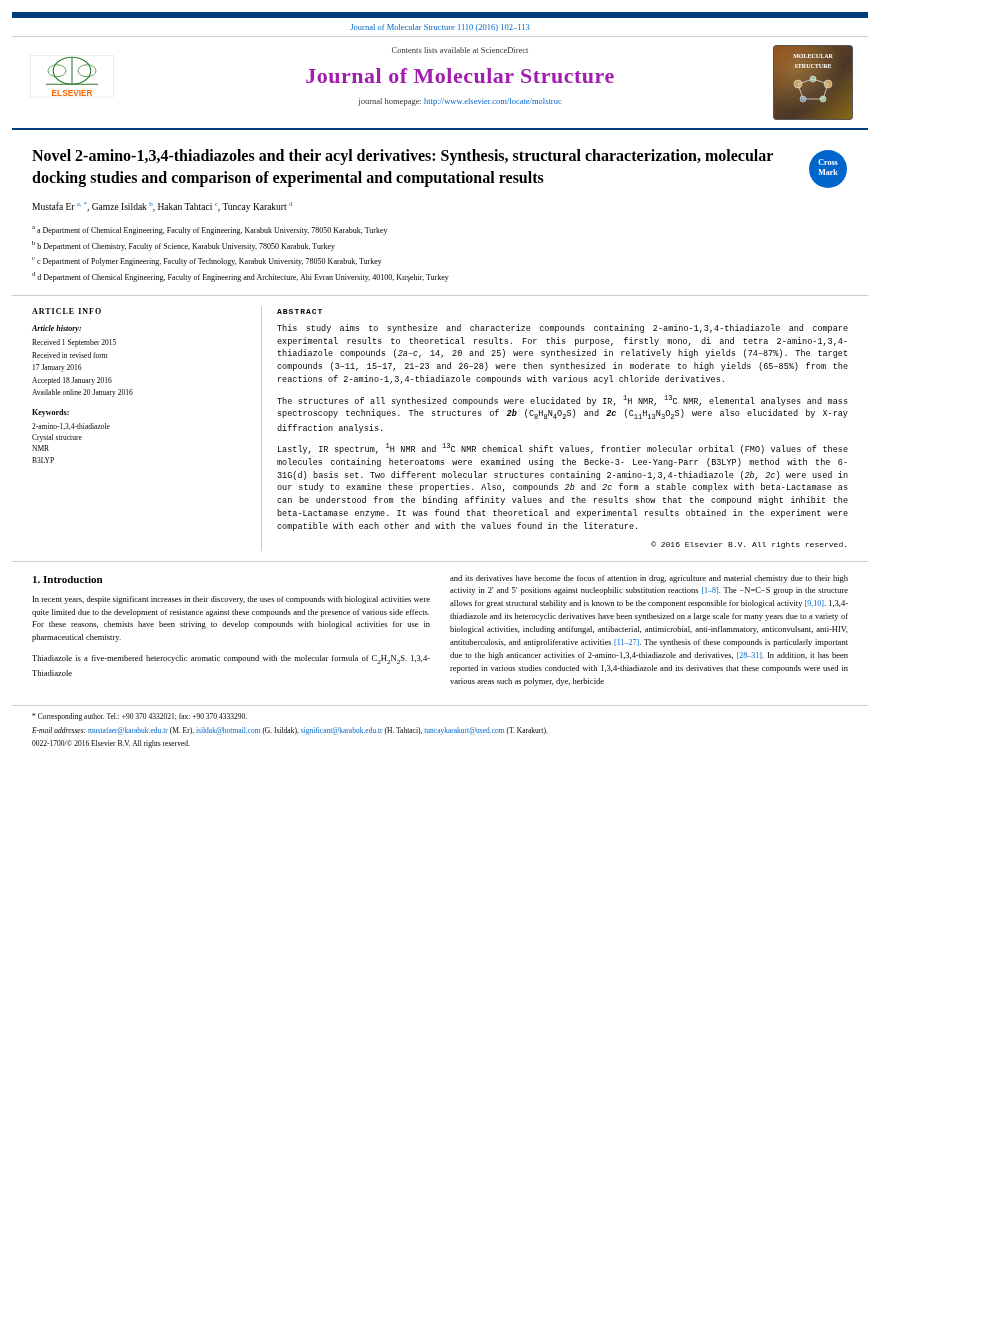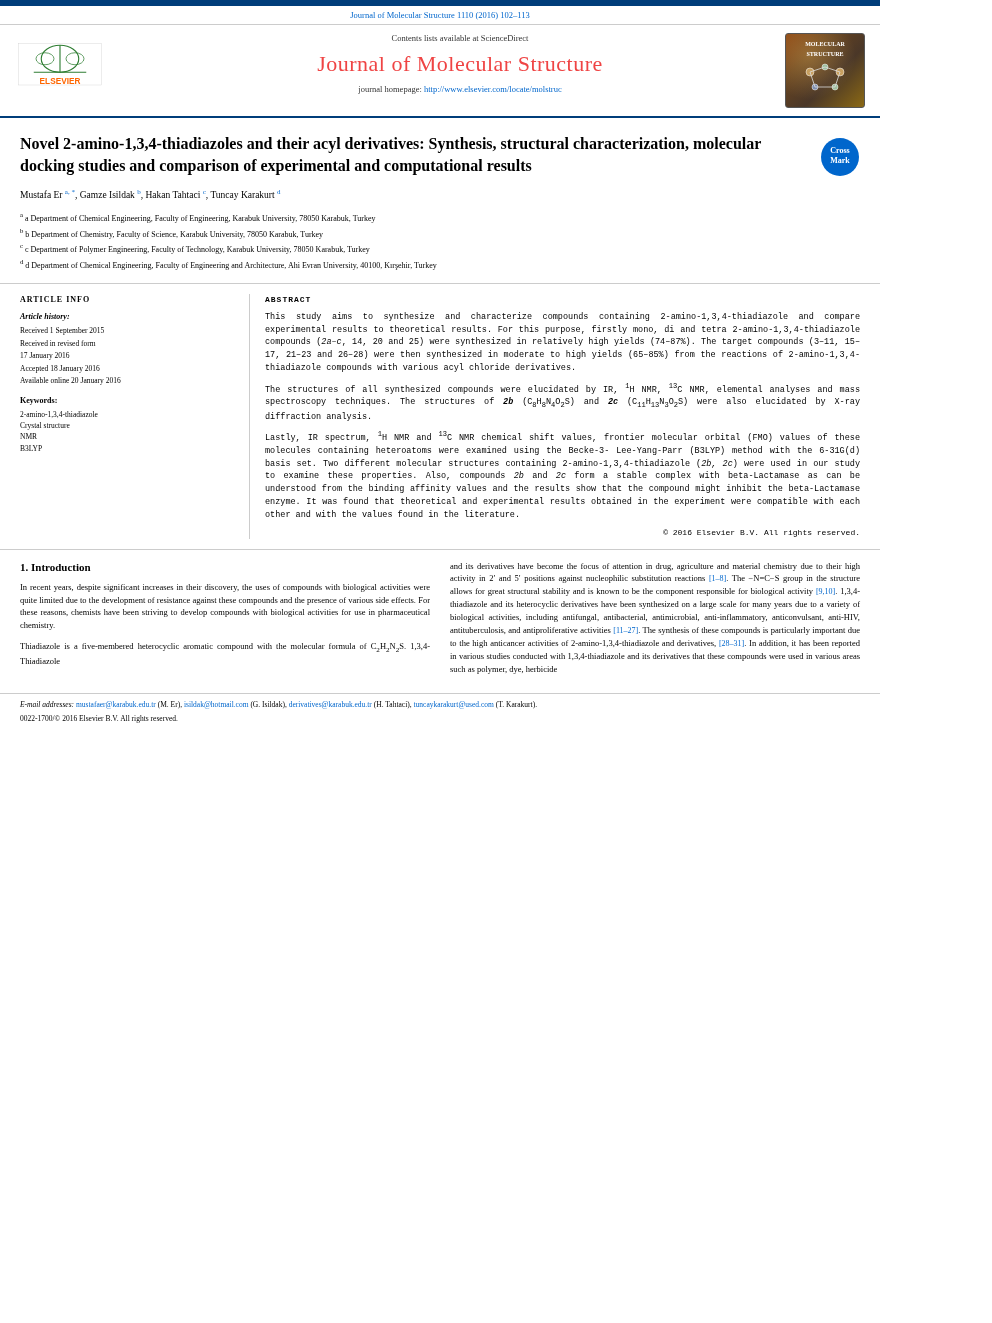--- a/index.html
+++ b/index.html
@@ -7,21 +7,21 @@
       font-family: 'Times New Roman', Times, serif;
       background: #fff;
       color: #000;
       width: 992px;
       min-height: 1323px;
       font-size: 10px;
       line-height: 1.4;
     }
     .page-wrapper {
       width: 880px;
-      padding: 0;
+      padding: 12px;
     }
     
     .top-bar {
       background: #003d7a;
       height: 6px;
       width: 100%;
     }
     
     .journal-meta-bar {
       text-align: center;
@@ -65,22 +65,22 @@
     .sciencedirect-line {
       font-size: 8.5px;
       color: #333;
     }
     .sciencedirect-link {
       color: #0066cc;
       text-decoration: none;
     }
     .journal-title-large {
       font-size: 22px;
-      font-weight: normal;
-      color: #ef4444;
+      font-weight: bold;
+      color: #a21caf;
       letter-spacing: 0.5px;
     }
     .homepage-line {
       font-size: 8.5px;
       color: #333;
     }
     .homepage-link {
       color: #0066cc;
       text-decoration: none;
     }
@@ -430,23 +430,24 @@
 
       <div class="body-right">
         <p class="body-para">
           and its derivatives have become the focus of attention in drug, agriculture and material chemistry due to their high activity in 2′ and 5′ positions against nucleophilic substitution reactions <a class="cite-link blue-link">[1–8]</a>. The −N=C−S group in the structure allows for great structural stability and is known to be the component responsible for biological activity <a class="cite-link blue-link">[9,10]</a>. 1,3,4-thiadiazole and its heterocyclic derivatives have been synthesized on a large scale for many years due to a variety of biological activities, including antifungal, antibacterial, antimicrobial, anti-inflammatory, anticonvulsant, anti-HIV, antituberculosis, and antiproliferative activities <a class="cite-link blue-link">[11–27]</a>. The synthesis of these compounds is particularly important due to the high anticancer activities of 2-amino-1,3,4-thiadiazole and derivatives, <a class="cite-link blue-link">[28–31]</a>. In addition, it has been reported in various studies conducted with 1,3,4-thiadiazole and its derivatives that these compounds were used in various areas such as polymer, dye, herbicide
         </p>
       </div>
     </div>
   </div>
 
   <div class="footer-section">
+    <div class="footer-note">* Corresponding author. Tel.: +90 370 4332021; fax: +90 370 4333290.</div>
     <div class="footer-email-line">
       <span class="italic">E-mail addresses:</span>
       <a class="blue-link">mustafaer@karabuk.edu.tr</a> (M. Er),
       <a class="blue-link">isildak@hotmail.com</a> (G. Isildak),
-      <a class="blue-link">derivatives@karabuk.edu.tr</a> (H. Tahtaci),
+      <a class="blue-link">significant@karabuk.edu.tr</a> (H. Tahtaci),
       <a class="blue-link">tuncaykarakurt@used.com</a> (T. Karakurt).
     </div>
     <div class="footer-issn">0022-1700/© 2016 Elsevier B.V. All rights reserved.</div>
   </div>
 
 </div>
 
 </body></html>

